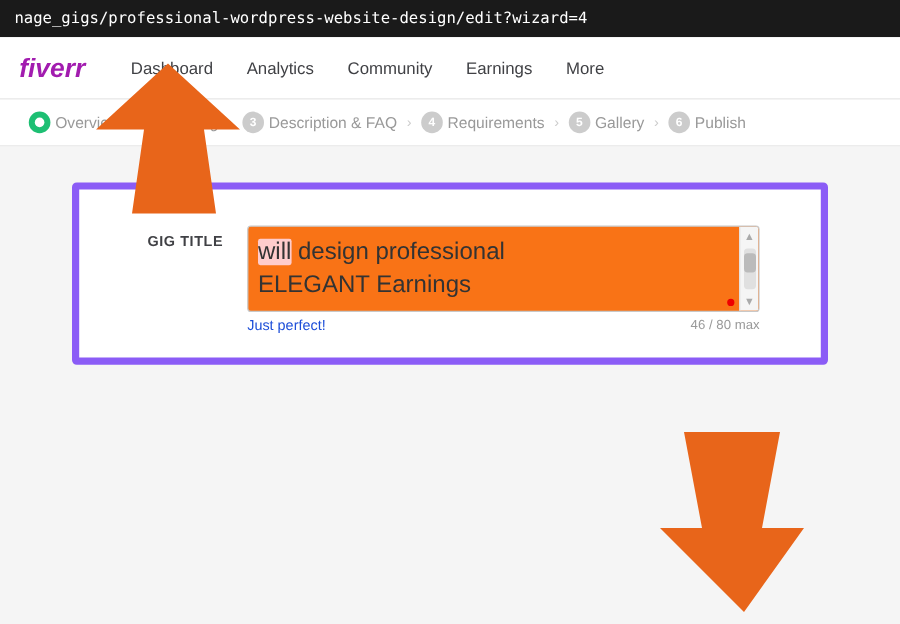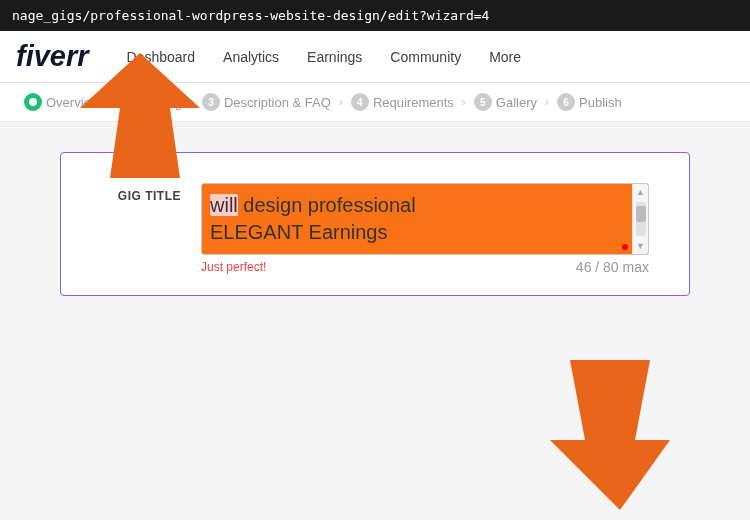--- a/index.html
+++ b/index.html
@@ -27,23 +27,23 @@
     .navbar {
       background: #fff;
       border-bottom: 1px solid #e0e0e0;
       display: flex;
       align-items: center;
       padding: 0 16px;
       height: 52px;
     }
 
     .logo {
-      font-size: 29px;
+      font-size: 22px;
       font-weight: bold;
-      color: #0f172a;
+      color: #a21caf;
       margin-right: 24px;
       font-style: italic;
     }
 
     .nav-links {
       display: flex;
       align-items: center;
       gap: 0;
       list-style: none;
     }
@@ -101,23 +101,23 @@
       font-size: 12px;
     }
 
     
     .main-content {
       padding: 30px 60px;
     }
 
     .form-section {
       background: #fff;
-      border: 1px solid #8b5cf6;
+      border: 6px solid #8b5cf6;
       border-radius: 4px;
-      padding: 30px 40px 20px 40px;
+      padding: 30px 51px 20px 40px;
     }
 
     .field-row {
       display: flex;
       align-items: flex-start;
       gap: 20px;
     }
 
     .field-label {
       font-size: 12px;
@@ -162,21 +162,21 @@
       align-items: center;
       margin-top: 4px;
     }
 
     .feedback-text {
       font-size: 12px;
       color: #1dbf73;
     }
 
     .char-count {
-      font-size: 14px;
+      font-size: 11px;
       color: #999;
     }
 
     
     .arrow-top-left {
       position: absolute;
       top: 50px;
       left: 90px;
       width: 140px;
       height: 140px;
@@ -204,24 +204,24 @@
 <nav class="navbar">
   <div class="logo">fiverr</div>
   <ul class="nav-links">
     <li>
         <a href="#">Dashboard</a>
       </li>
     <li>
         <a href="#">Analytics</a>
       </li>
     <li>
+        <a href="#">Community</a>
+      </li>
+    <li>
         <a href="#">Earnings</a>
-      </li>
-    <li>
-        <a href="#">Community</a>
       </li>
     <li>
         <a href="#">More</a>
       </li>
   </ul>
 </nav>
 
 <div class="wizard-bar">
 
   <div class="wizard-step overview">
@@ -277,21 +277,21 @@
             <div style="font-size:9px; color:#aaa; padding:2px 0;">▲</div>
             <div style="flex:1; width:10px; background:#e0e0e0; border-radius:3px; margin:2px 0; position:relative;">
               <div style="position:absolute; top:4px; left:0; right:0; height:16px; background:#bbb; border-radius:3px;"></div>
             </div>
             <div style="font-size:9px; color:#aaa; padding:2px 0;">▼</div>
           </div>
           
           <div style="position:absolute; bottom:4px; right:20px; width:6px; height:6px; background:#e00; border-radius:50%;"></div>
         </div>
         <div class="field-footer">
-          <span class="feedback-text" style="color:#ef4444;">Just perfect!</span>
+          <span class="feedback-text" style="color:#1d4ed8;">Just perfect!</span>
           <span class="char-count">46 / 80 max</span>
         </div>
       </div>
     </div>
   </div>
 </div>
 
 <svg class="arrow-top-left" viewBox="0 0 140 140" xmlns="http://www.w3.org/2000/svg" style="position:absolute; top:48px; left:70px;">
   <defs>
     <marker id="arrowhead1" markerWidth="10" markerHeight="7" refX="3" refY="3.5" orient="auto">

